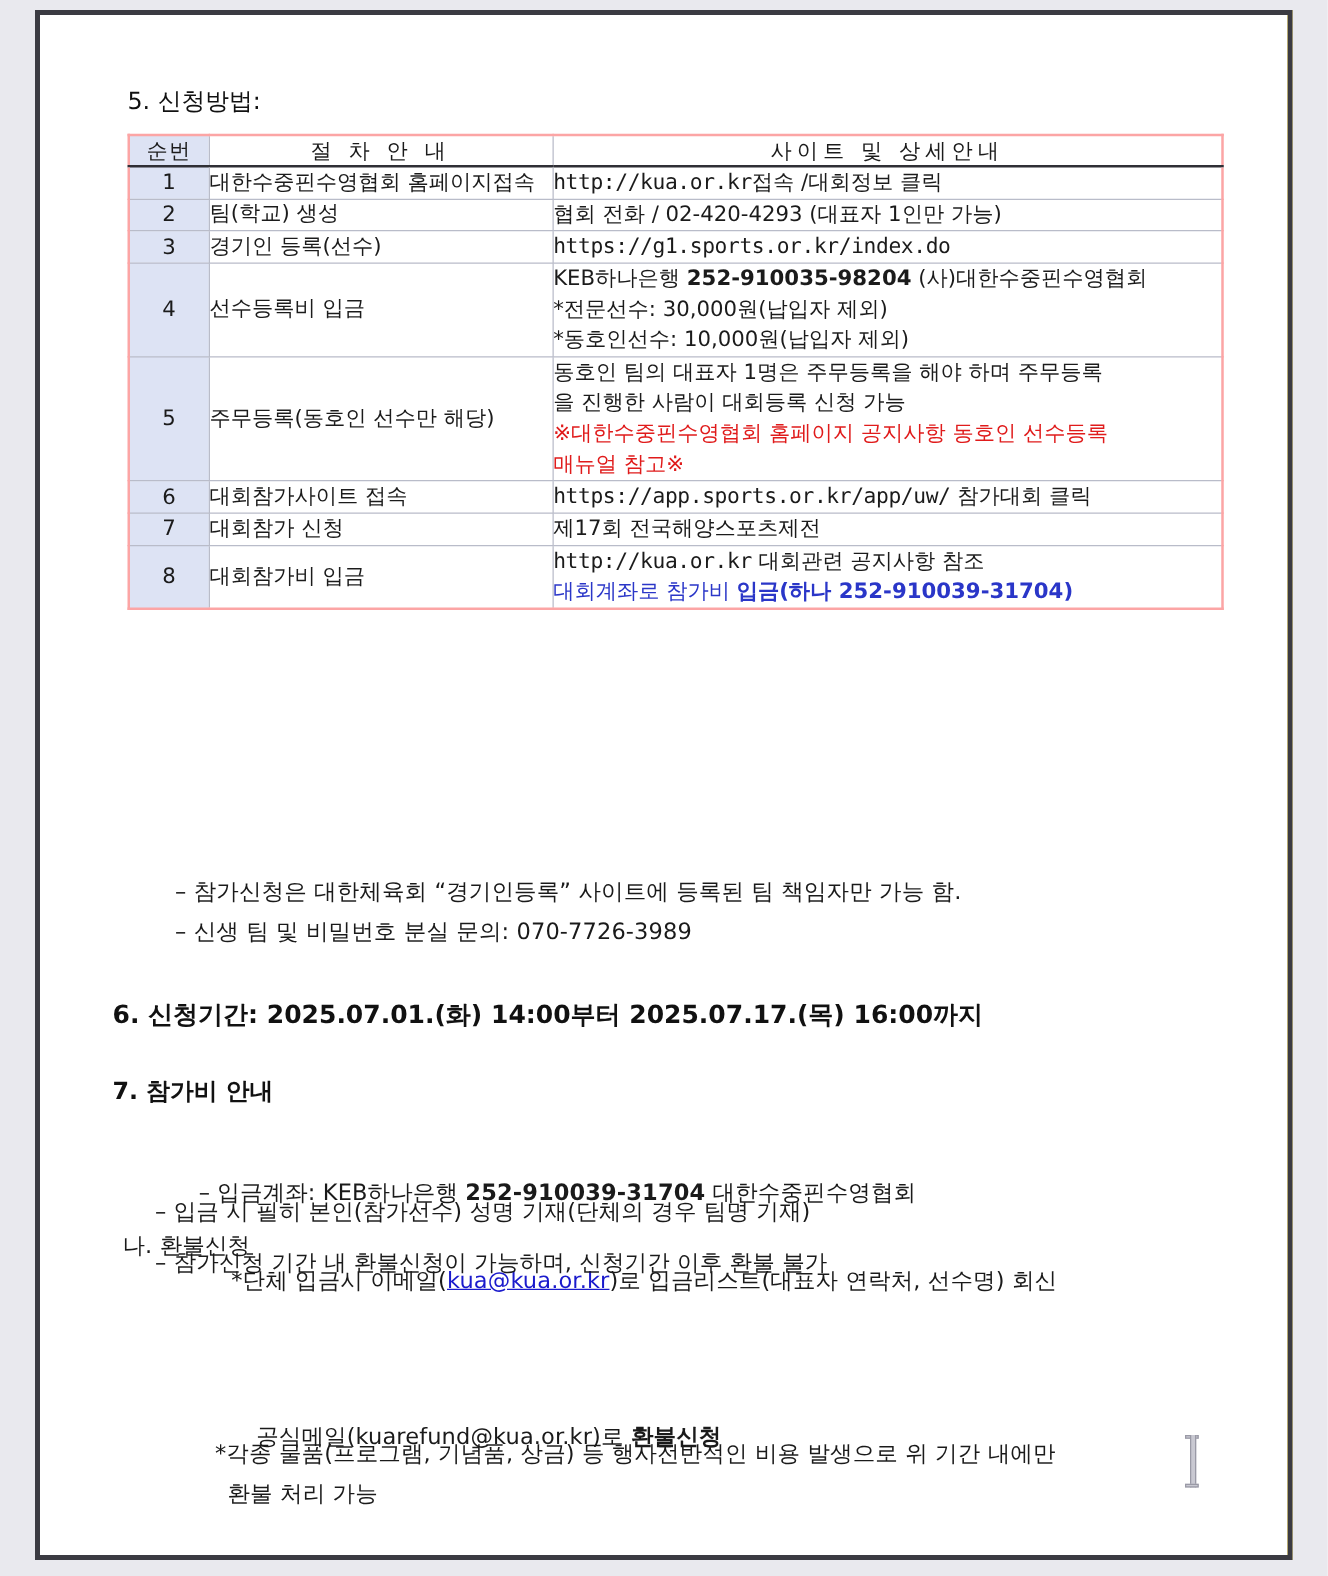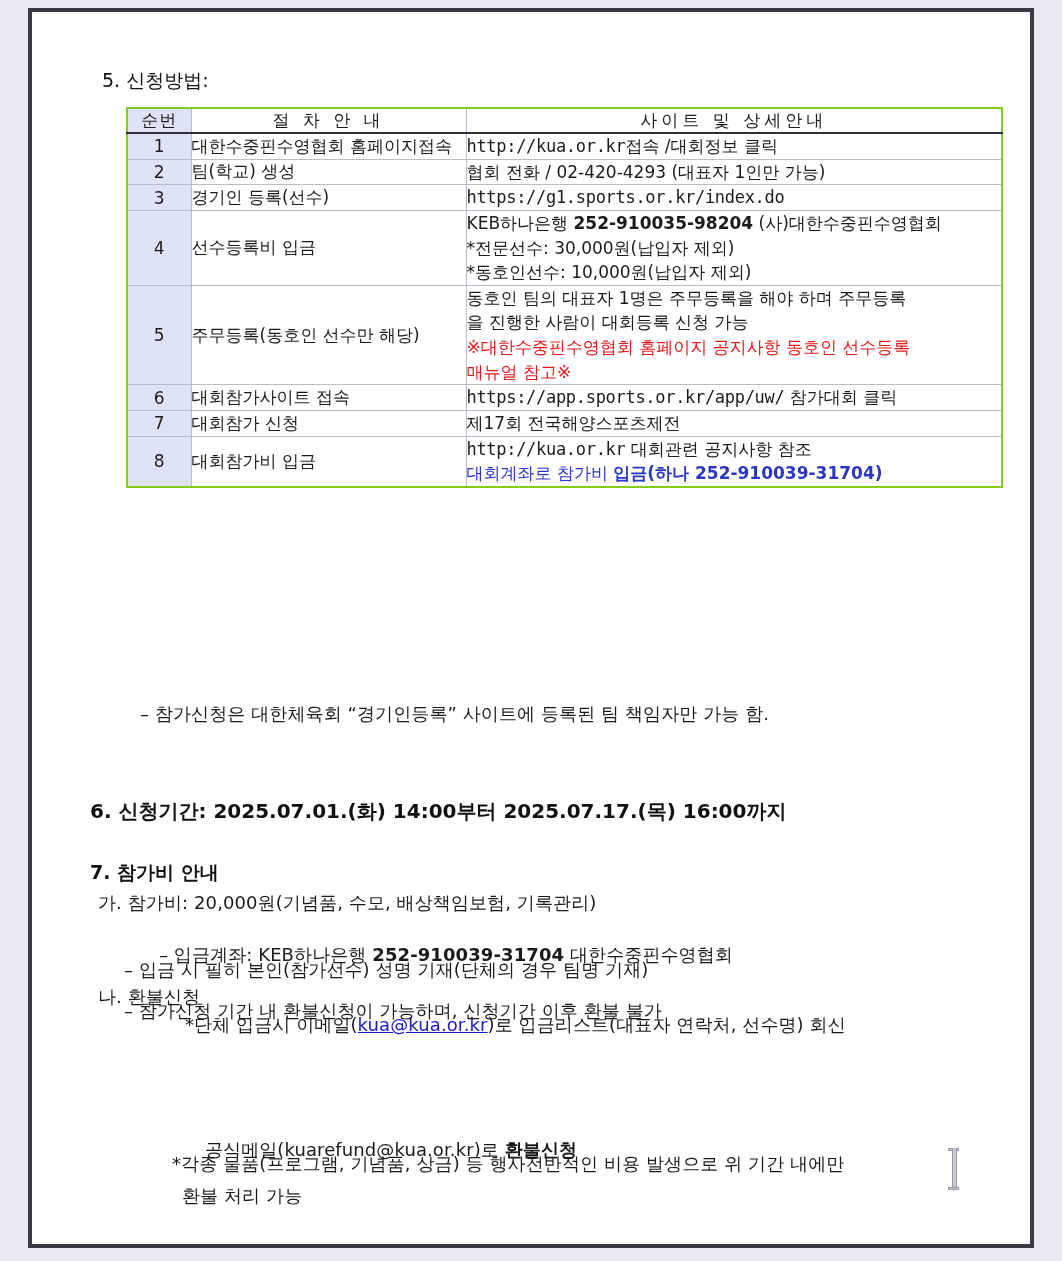--- a/index.html
+++ b/index.html
@@ -69,22 +69,21 @@
   #proc-table td, #proc-table th {
     border: 1px solid #b9bcc9;
     padding: 0;
     vertical-align: middle;
     font-weight: normal;
     font-size: 17px;
     color: #1b1b1b;
   }
   
   #proc-table {
-    border: 2px solid #84cc16;
-    margin-left: 24px;
+    border: 2px solid #fca5a5;
   }
   #proc-table tr:first-child th {
     border-top: none;
   }
   .col-no  { width: 64px; }
   .col-proc{ width: 275px; }
   .col-site{ width: 536px; }
 
   th.hd {
     background: #ffffff;
@@ -217,26 +216,26 @@
             <td class="proc-cell bold">대회참가비 입금</td>
             <td class="site-cell">
               <span class="cellline"><span class="mono">http://kua.or.kr</span><span> 대회관련 공지사항 참조</span></span>
               <span class="cellline"><span class="blue">대회계좌로</span><span class="blue"> 참가비 </span><span class="blue bold">입금(하나 252-910039-31704)</span></span>
             </td>
           </tr>
         </tbody>
     </table>
 
     <div class="txt" style="left:108px; top:693px; font-size:18px;">– 참가신청은 대한체육회 “경기인등록” 사이트에 등록된 팀 책임자만 가능 함.</div>
+    <div class="txt" style="left:108px; top:725px; font-size:18px;">– 신생 팀 및 비밀번호 분실 문의: 070-7726-3989</div>
 
     <div class="heading red bold" style="left:58px; top:786px; font-size:20px;">6. 신청기간: 2025.07.01.(화) 14:00부터 2025.07.17.(목) 16:00까지</div>
 
     <div class="heading bold" style="left:58px; top:848px; font-size:19px;">7. 참가비 안내</div>
 
-    <div class="txt" style="left:66px; top:882px;">가. 참가비: 20,000원(기념품, 수모, 배상책임보험, 기록관리)</div>
 
     <div class="txt" style="left:92px; top:916px;">
       <span>– 입금계좌: KEB하나은행 </span><span class="bold">252-910039-31704</span><span> 대한수중핀수영협회</span>
     </div>
 
     <div class="txt" style="left:92px; top:949px;">– 입금 시 필히 본인(참가선수) 성명 기재(단체의 경우 팀명 기재)</div>
 
     <div class="txt" style="left:118px; top:986px;">
       <span>*단체 입금시 이메일(</span><span class="link-blue">kua@kua.or.kr</span><span>)로 입금리스트(대표자 연락처, 선수명) 회신</span>
     </div>

